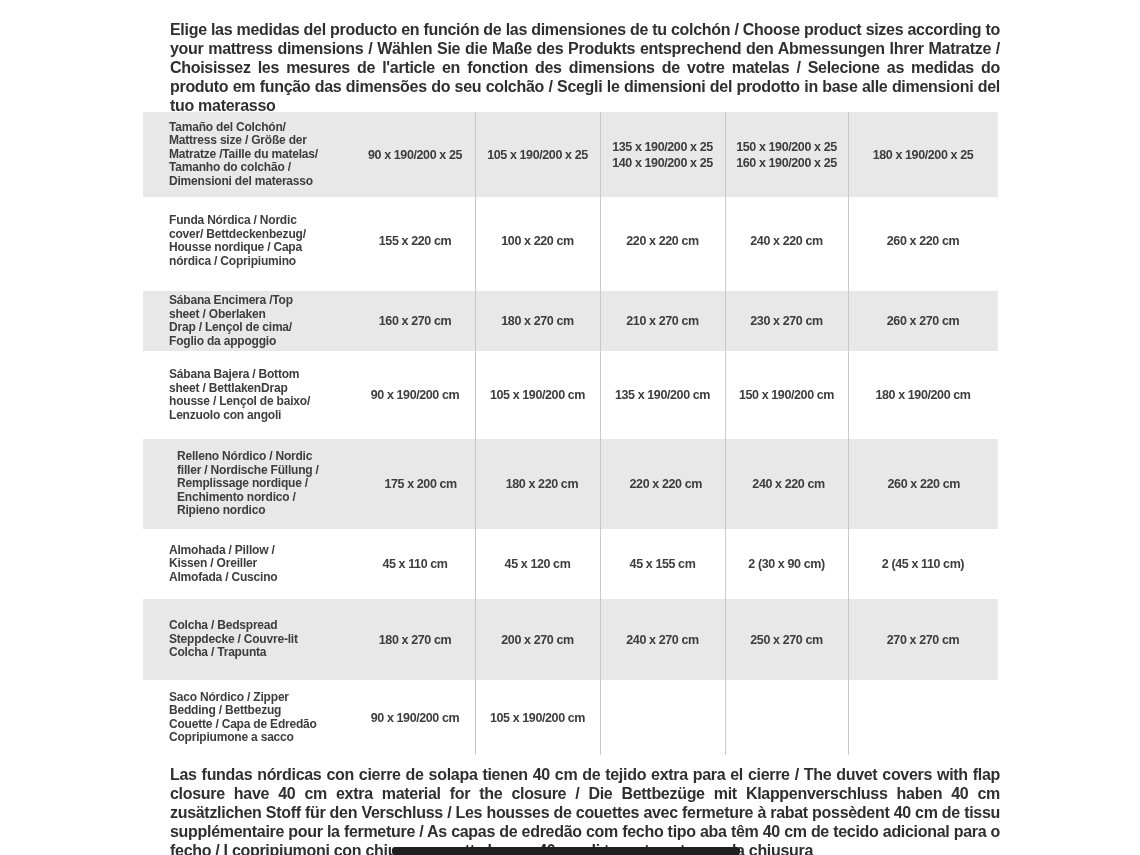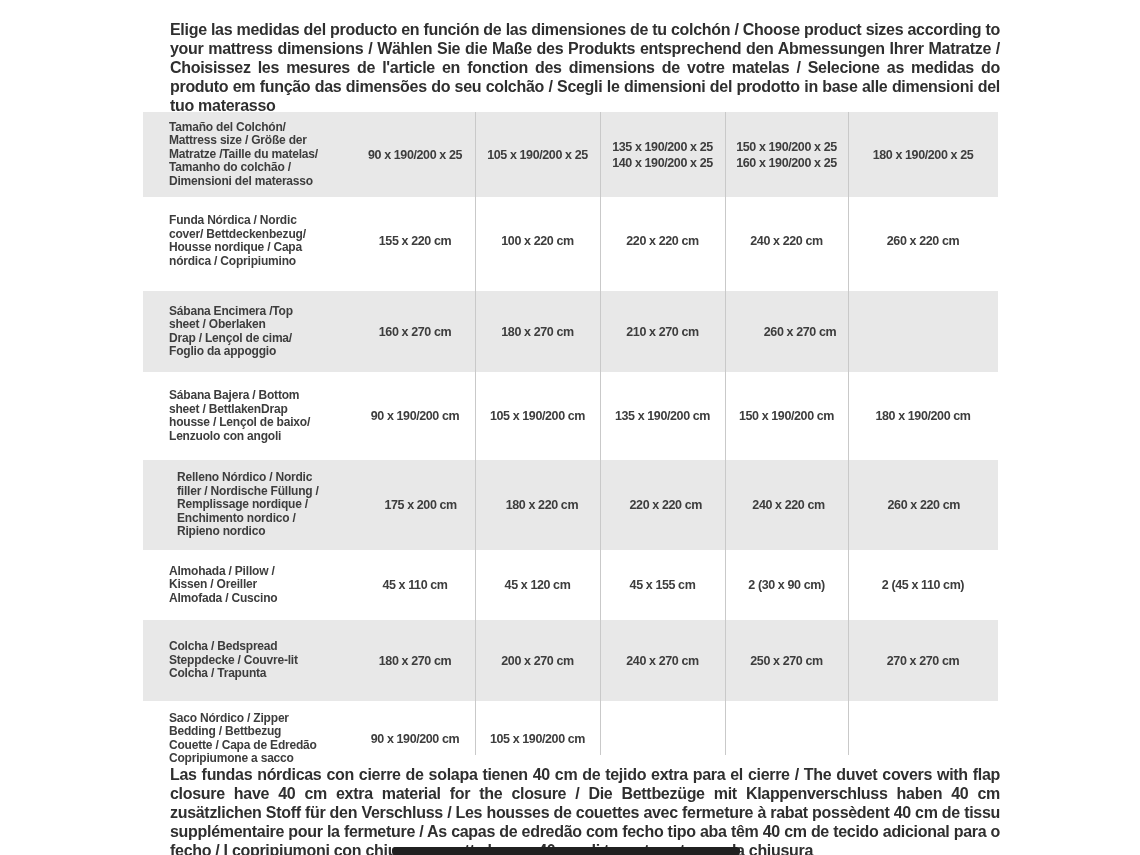--- a/index.html
+++ b/index.html
@@ -38,21 +38,21 @@
     height: 643px;
   }
   .row {
     display: flex;
     margin-bottom: 2px;
     background: #ffffff;
   }
   .row.stripe { background: #e8e8e8; }
   .r0 { height: 85px; }
   .r1 { height: 84px; }
-  .r2 { height: 81px; margin-top: 8px; }
+  .r2 { height: 60px; margin-top: 8px; }
   .r3 { height: 84px; }
   .r4 { height: 90px; padding-left: 8px; }
   .r5 { height: 66px; }
   .r6 { height: 81px; }
   .r7 { height: 71px; }
 
   .cell {
     display: flex;
     align-items: center;
     box-sizing: border-box;
@@ -140,20 +140,21 @@
     </div>
 
     <div class="row stripe r2">
       <div class="cell label-cell">Sábana Encimera /Top
 sheet / Oberlaken
 Drap / Lençol de cima/
 Foglio da appoggio</div>
       <div class="cell val-cell c1">160 x 270 cm</div>
       <div class="cell val-cell c2">180 x 270 cm</div>
       <div class="cell val-cell c3">210 x 270 cm</div>
+      <div class="cell val-cell c4">230 x 270 cm</div>
       <div class="cell val-cell c5">260 x 270 cm</div>
     </div>
 
     <div class="row r3">
       <div class="cell label-cell">Sábana Bajera / Bottom
 sheet / BettlakenDrap
 housse / Lençol de baixo/
 Lenzuolo con angoli</div>
       <div class="cell val-cell c1">90 x 190/200 cm</div>
       <div class="cell val-cell c2">105 x 190/200 cm</div>

